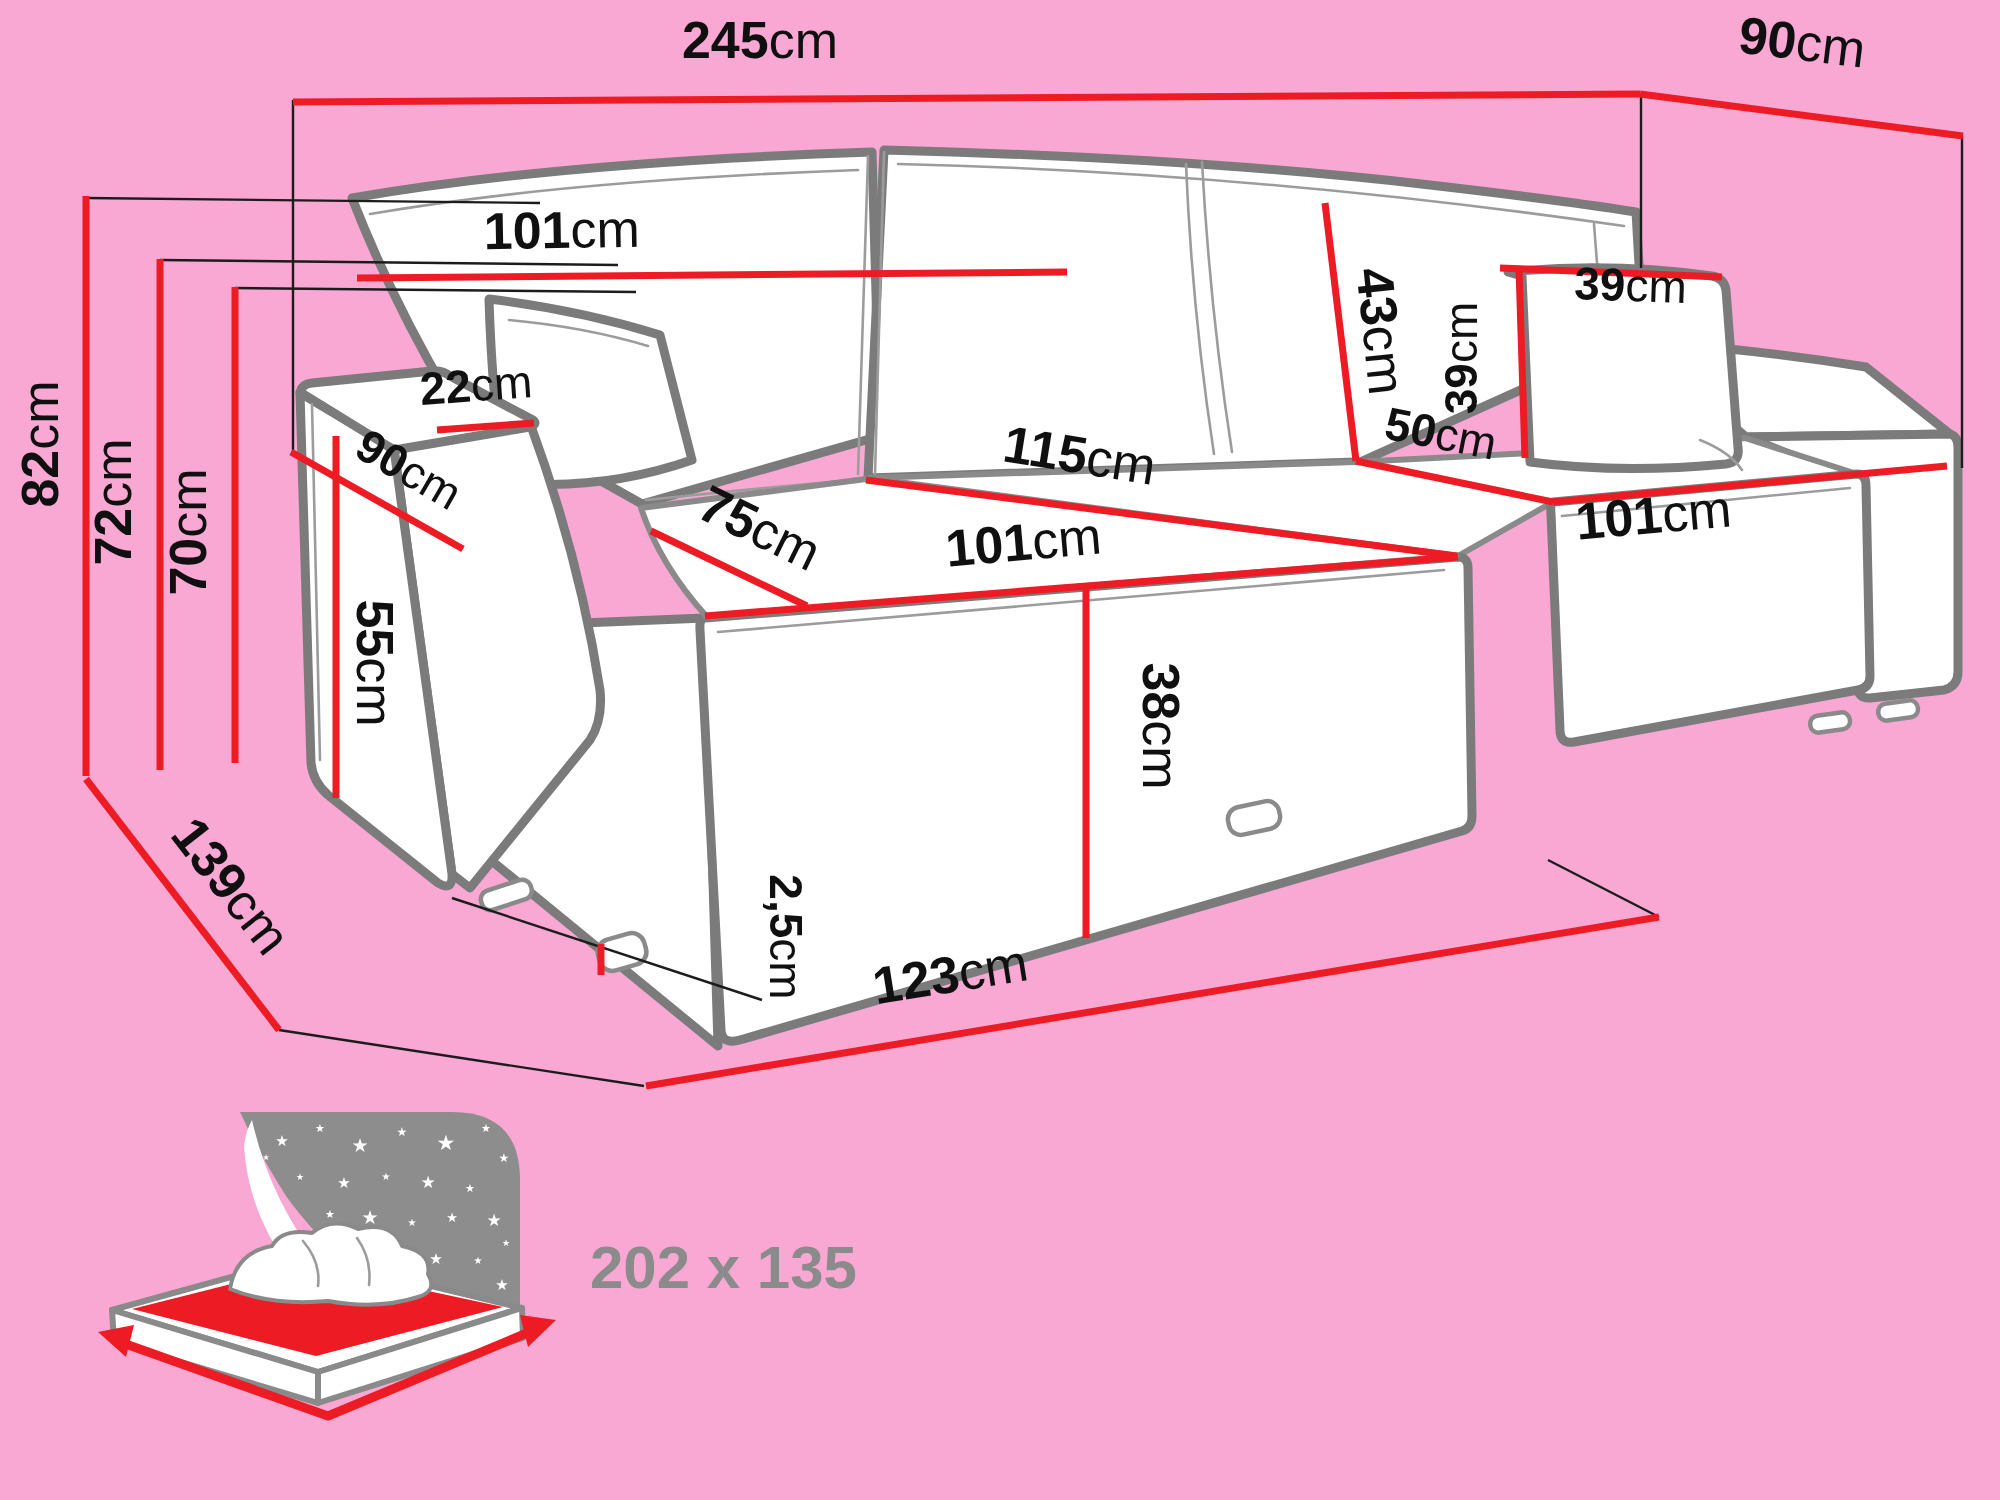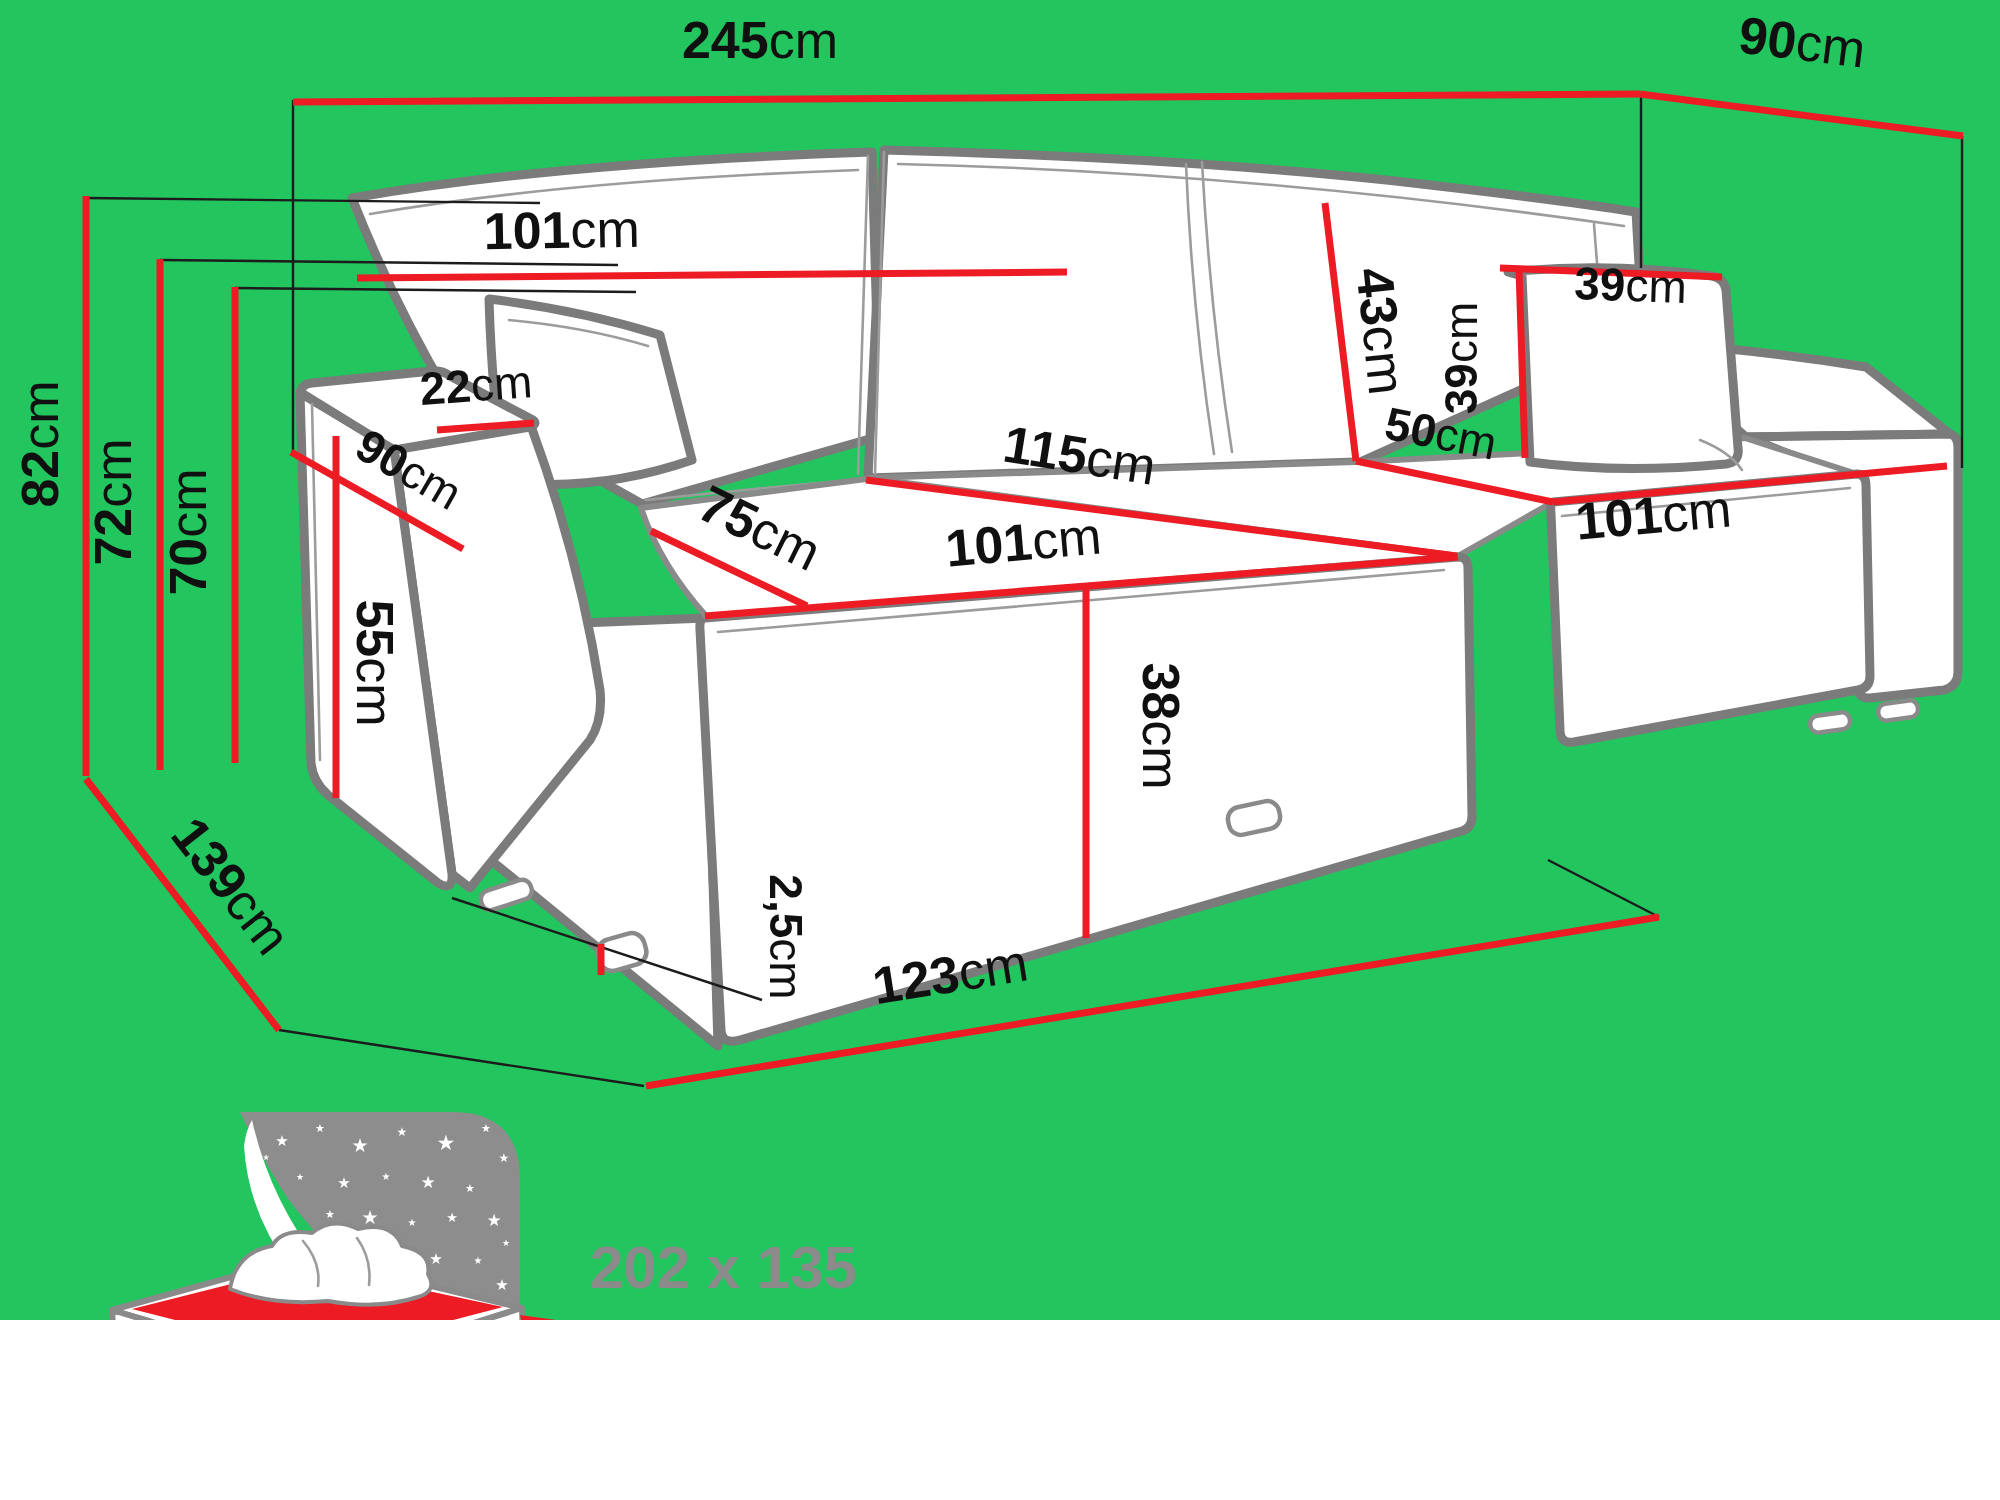--- a/index.html
+++ b/index.html
@@ -1,16 +1,16 @@
 <!DOCTYPE html>
 <html><head>
 <meta charset="utf-8">
 <style>
   html,body{margin:0;padding:0;background:#fff;}
-  #stage{width:2000px;height:1320px;position:relative;background:#22c55e;}
+  #stage{width:2000px;height:1500px;position:relative;background:#f9a8d4;}
   svg{display:block;}
   .dim{font-family:"Liberation Sans",sans-serif;font-size:52px;fill:#101010;text-anchor:middle;}
   .dim .num{font-weight:bold;}
   .dim .unit{font-weight:normal;}
   .dim.small{font-size:46px;}
   .icon-label{font-family:"Liberation Sans",sans-serif;font-size:60px;font-weight:bold;fill:#8b8b8b;text-anchor:start;}
   .outline{fill:#ffffff;stroke:#7b7b7b;stroke-width:9;stroke-linejoin:round;stroke-linecap:round;}
   .outline-med{fill:#ffffff;stroke:#8a8a8a;stroke-width:6;stroke-linejoin:round;stroke-linecap:round;}
   .inner{fill:none;stroke:#9c9c9c;stroke-width:2.6;stroke-linecap:round;}
   .thin-black{stroke:#1c1c1c;stroke-width:2.4;fill:none;}

